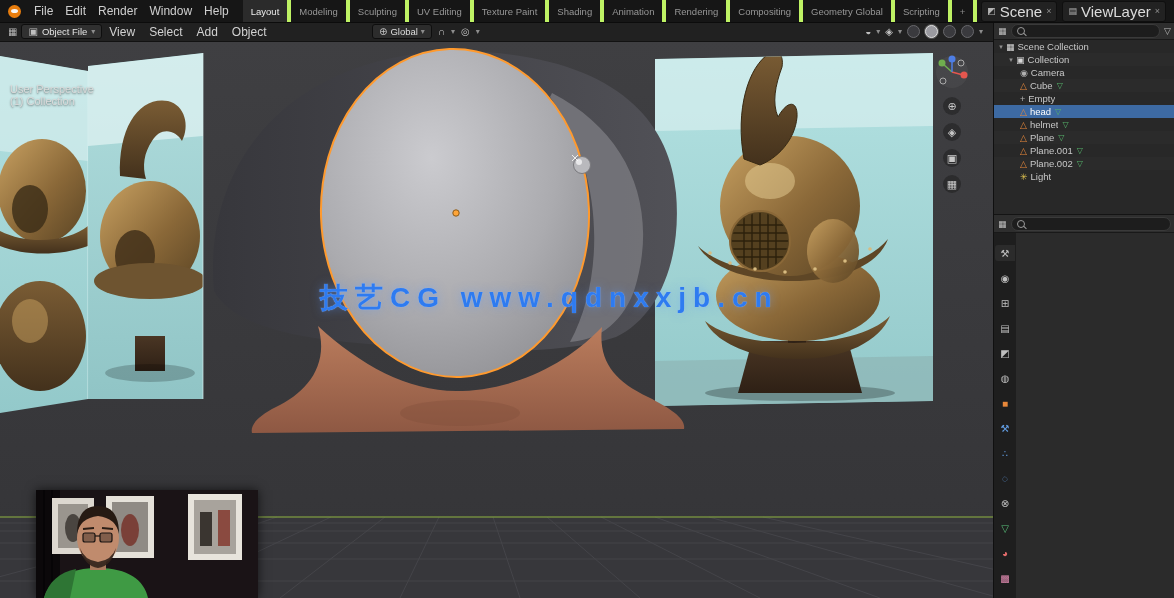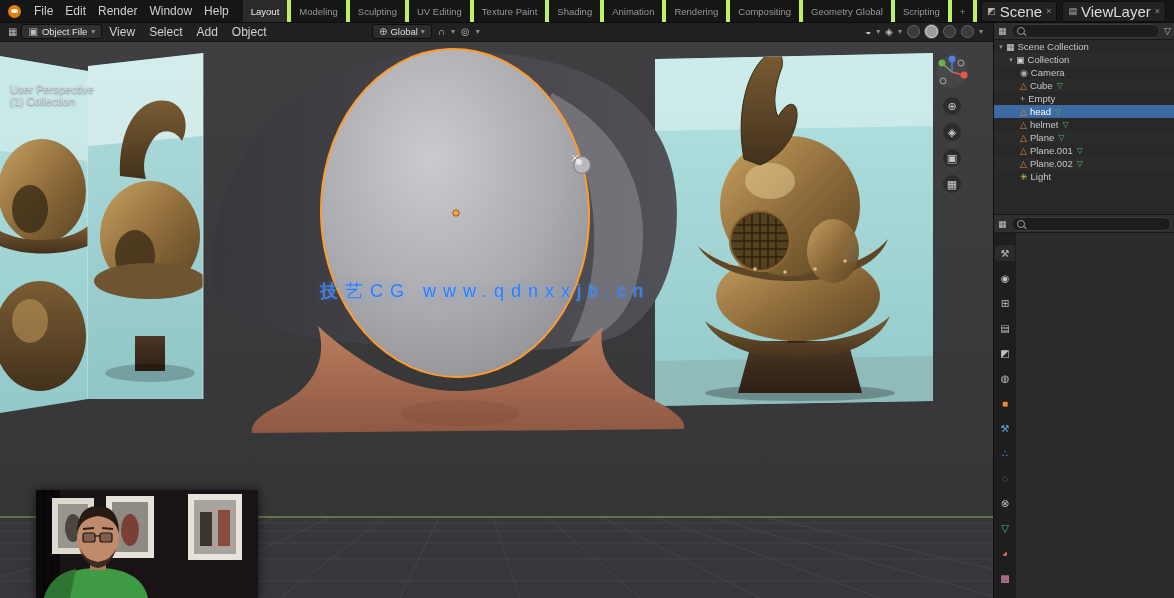--- a/index.html
+++ b/index.html
@@ -38,21 +38,21 @@
   .vh-car{font-size:8px;color:#8d8d8d;}
   .vh-right{position:absolute;right:10px;display:flex;align-items:center;gap:5px;}
   .sphere{width:11px;height:11px;border-radius:50%;background:#3a3a3e;border:1px solid #68686c;}
   .sphere.active{background:#9a9aa0;border-color:#e0e0e0;box-shadow:0 0 0 1px #555;}
 
   
   .viewport{position:absolute;left:0;top:41px;width:993px;height:557px;overflow:hidden;background:#3a3a3d;}
   svg.scene{position:absolute;inset:0;width:100%;height:100%;display:block;}
   .vp-info{position:absolute;left:10px;top:6px;font-size:11px;color:#dadada;line-height:12px;
            text-shadow:0 1px 2px rgba(0,0,0,.55);margin-top:36px;}
-  .watermark{position:absolute;left:320px;top:238px;font-size:18px;font-weight:normal;color:#2e7bf0;
+  .watermark{position:absolute;left:320px;top:238px;font-size:28px;font-weight:bold;color:#2e7bf0;
              letter-spacing:7px;white-space:nowrap;
              text-shadow:0 0 1px #9cc2ff,0 0 10px rgba(90,150,255,.5);}
   .gizmos{position:absolute;right:24px;top:14px;display:flex;flex-direction:column;align-items:center;gap:8px;}
   .navball{width:34px;height:34px;}
   .gz{width:18px;height:18px;border-radius:50%;background:rgba(28,28,28,.5);color:#c7c7c7;
       font-size:11px;display:flex;align-items:center;justify-content:center;}
 
   
   .webcam{position:absolute;left:36px;top:449px;width:222px;height:108px;overflow:hidden;
           box-shadow:0 0 10px rgba(0,0,0,.65);}

